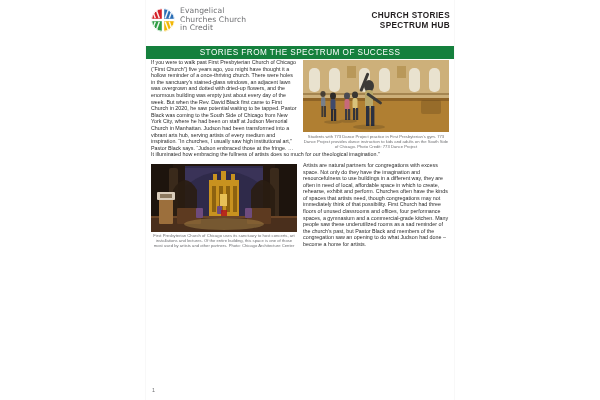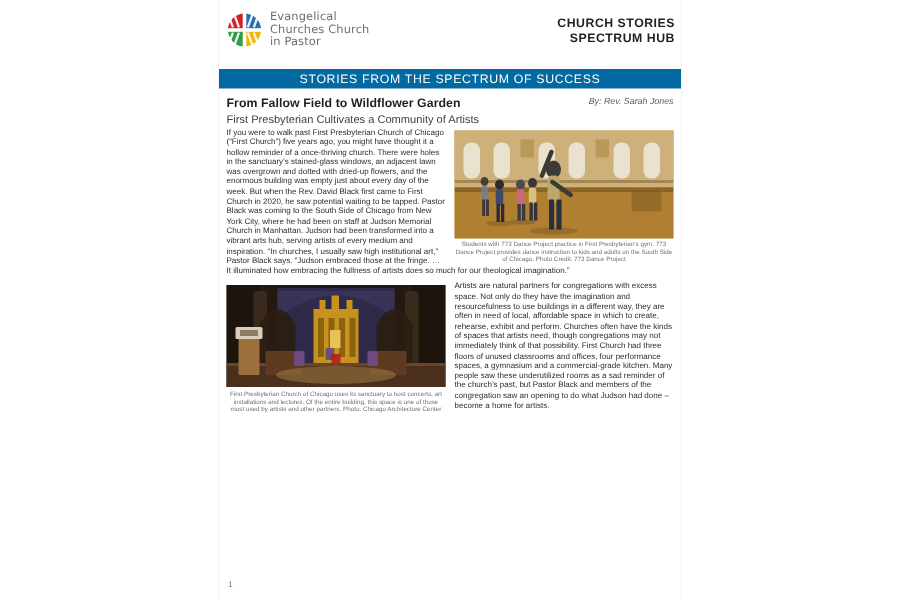--- a/index.html
+++ b/index.html
@@ -110,38 +110,33 @@
             </g>
             <rect x="23.6" y="0" width="4.8" height="52" fill="#ffffff"></rect>
             <rect x="0" y="23.6" width="52" height="4.8" fill="#ffffff"></rect>
           </g>
           <circle cx="26" cy="26" r="23" fill="none" stroke="#ffffff" stroke-width="2"></circle>
         </svg>
       </span>
       <span class="org">
         <div>Evangelical</div>
         <div>Churches Church</div>
-        <div>in Pastor</div>
+        <div>in Credit</div>
       </span>
     </div>
     <div class="hub">
       <div>CHURCH STORIES</div>
       <div>SPECTRUM HUB</div>
     </div>
   </div>
 
-  <div class="banner" style="background: #0369a1;">
+  <div class="banner" style="background: #15803d;">
     <span>STORIES FROM THE SPECTRUM OF SUCCESS</span>
   </div>
 
-  <div class="titleblock">
-    <div class="headline">From Fallow Field to Wildflower Garden</div>
-    <div class="subhead">First Presbyterian Cultivates a Community of Artists</div>
-    <div class="byline">By: Rev. Sarah Jones</div>
-  </div>
 
   <div class="body clearfix">
 
     <figure class="fig fig-right">
       <div class="photo ph-dance">
         <svg width="146" height="72" viewBox="0 0 146 72" preserveAspectRatio="none">
           <rect width="146" height="72" fill="#c49a45"></rect>
           <rect y="0" width="146" height="40" fill="#cdb07a"></rect>
           <rect y="38" width="146" height="34" fill="#b07f32"></rect>
           <rect y="38" width="146" height="3" fill="#8e6326"></rect>

